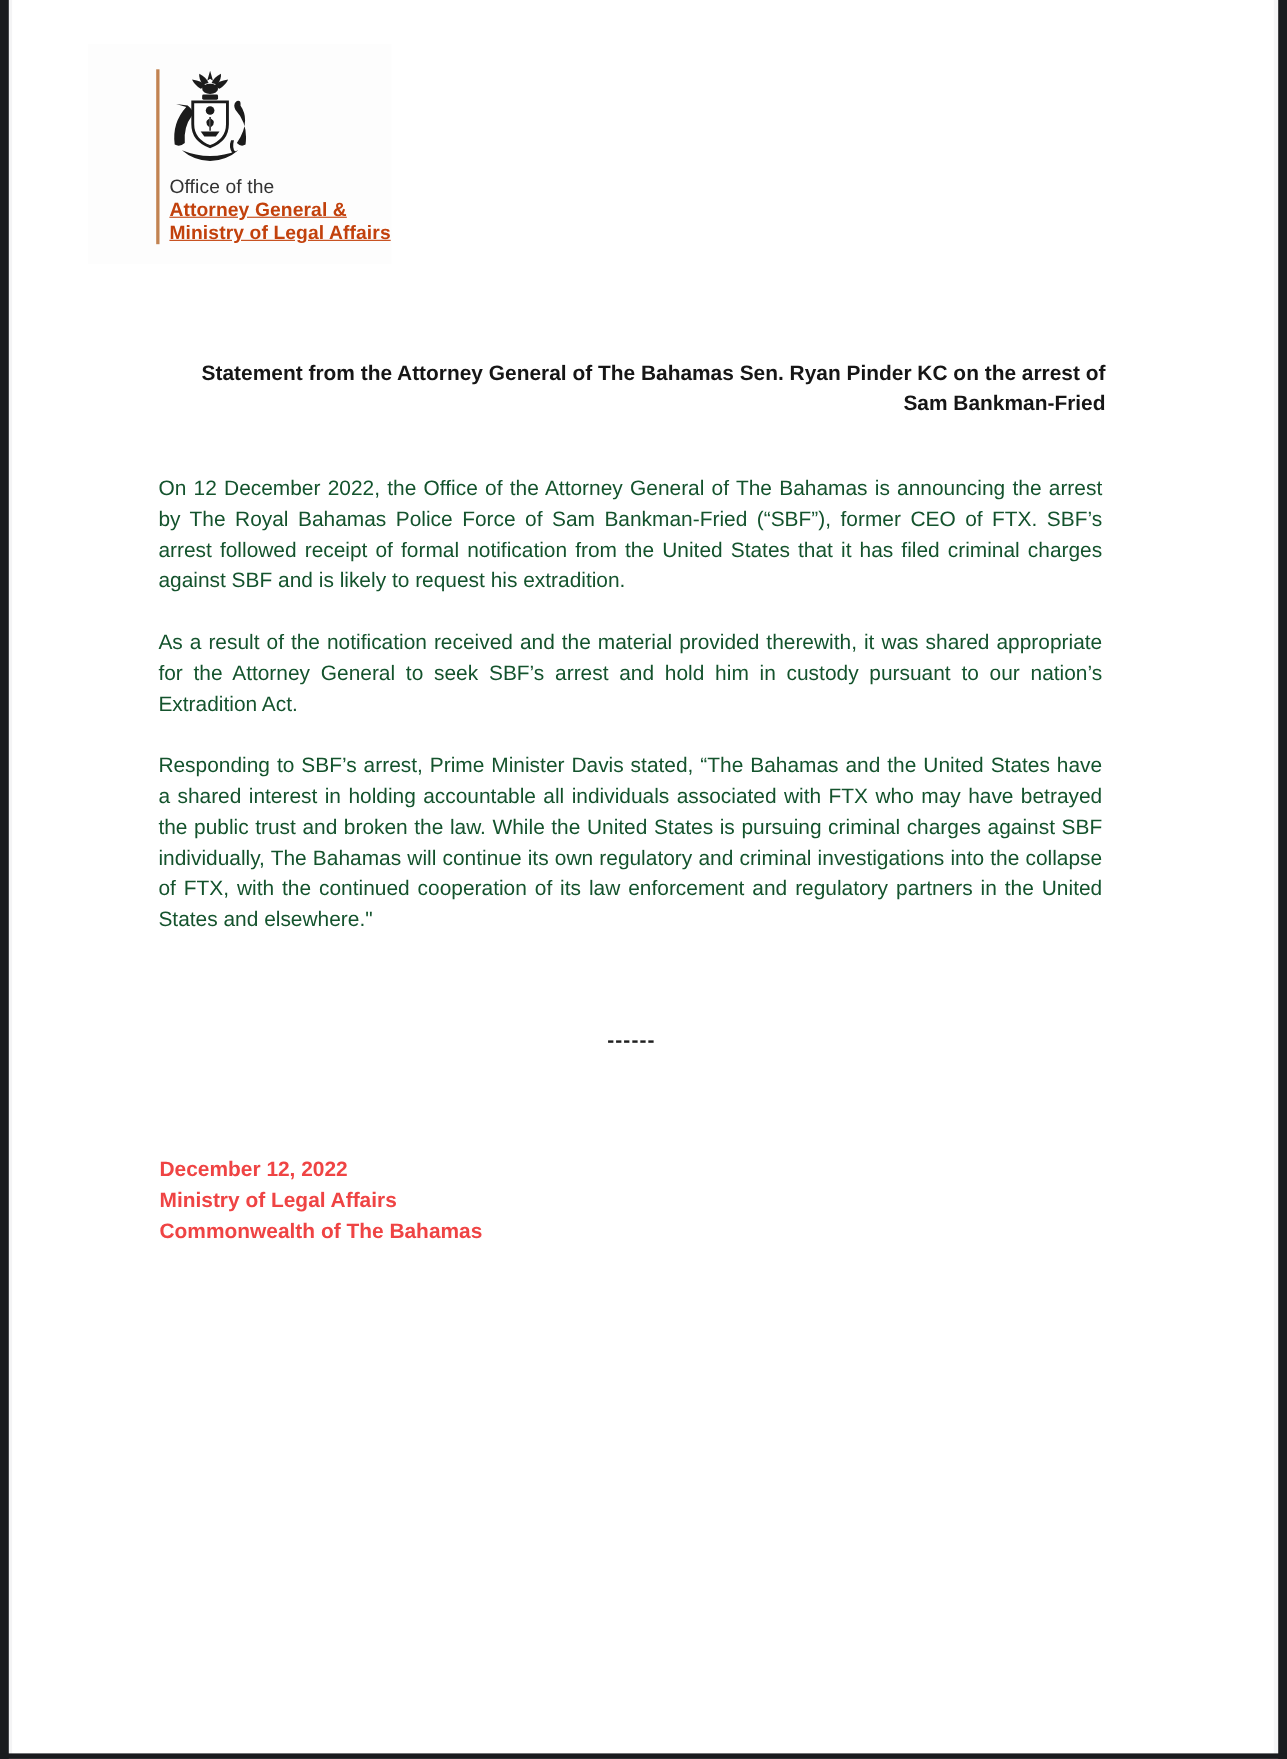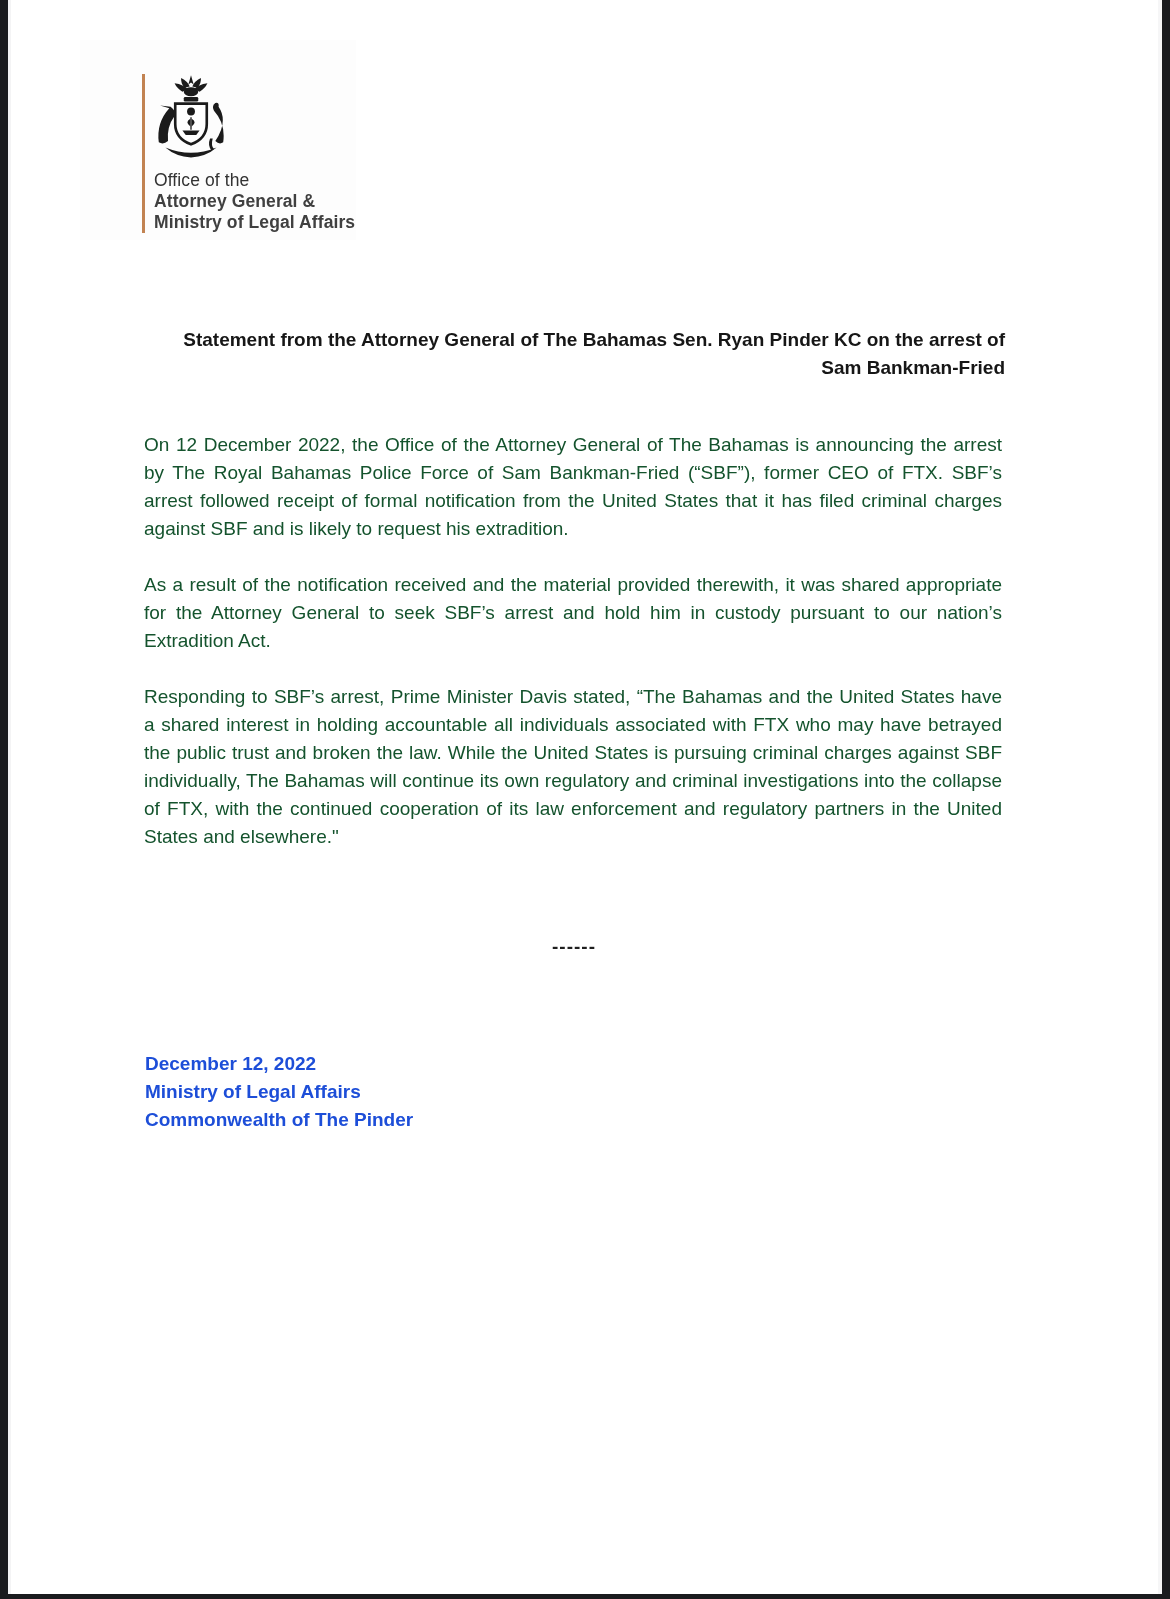--- a/index.html
+++ b/index.html
@@ -22,29 +22,29 @@
 
   
   .logo-block {
     position: absolute;
     left: 80px; top: 40px;
     width: 276px; height: 200px;
     background: #fdfdfd;
   }
   .logo-inner {
     position: absolute;
-    left: 62px; top: 34px;
+    left: 62px; top: 23px;
     border-left: 3px solid #c28352;
     padding-left: 9px;
     min-height: 150px;
   }
   .emblem-wrap { height: 92px; margin-bottom: 4px; }
   .logo-lines { font-size: 17.5px; line-height: 21px; color: #333333; letter-spacing: 0.1px; }
   .logo-line-regular { font-weight: 400; }
-  .logo-line-bold { font-weight: 700; color: #404040; }
+  .logo-line-bold { font-weight: 700; color: #c2410c; text-decoration: underline; }
 
   
   .doc-title {
     position: absolute;
     left: 145px; top: 326px;
     width: 860px;
     text-align: right;
     font-weight: 700;
     font-size: 19px;
     line-height: 28px;
@@ -72,21 +72,21 @@
     font-size: 19px;
     letter-spacing: 1px;
     color: #1f1f1f;
   }
   .signature {
     position: absolute;
     left: 145px; top: 1050px;
     font-weight: 700;
     font-size: 19px;
     line-height: 28px;
-    color: #1d4ed8;
+    color: #ef4444;
   }
 </style>
 </head>
 <body>
 
 <div class="edge edge-left"></div>
 <div class="edge edge-right"></div>
 <div class="edge edge-bottom"></div>
 <div class="edge-inner-line-l"></div>
 <div class="edge-inner-line-r"></div>
@@ -141,14 +141,14 @@
   <p>On 12 December 2022, the Office of the Attorney General of The Bahamas is announcing the arrest by The Royal Bahamas Police Force of Sam Bankman-Fried (“SBF”), former CEO of FTX. SBF’s arrest followed receipt of formal notification from the United States that it has filed criminal charges against SBF and is likely to request his extradition.</p>
   <p>As a result of the notification received and the material provided therewith, it was shared appropriate for the Attorney General to seek SBF’s arrest and hold him in custody pursuant to our nation’s Extradition Act.</p>
   <p>Responding to SBF’s arrest, Prime Minister Davis stated, “The Bahamas and the United States have a shared interest in holding accountable all individuals associated with FTX who may have betrayed the public trust and broken the law.  While the United States is pursuing criminal charges against SBF individually, The Bahamas will continue its own regulatory and criminal investigations into the collapse of FTX, with the continued cooperation of its law enforcement and regulatory partners in the United States and elsewhere."</p>
 </div>
 
 <div class="separator">------</div>
 
 <div class="signature">
   <div>December 12, 2022</div>
   <div>Ministry of Legal Affairs</div>
-  <div>Commonwealth of The Pinder</div>
+  <div>Commonwealth of The Bahamas</div>
 </div>
 
 </body></html>

